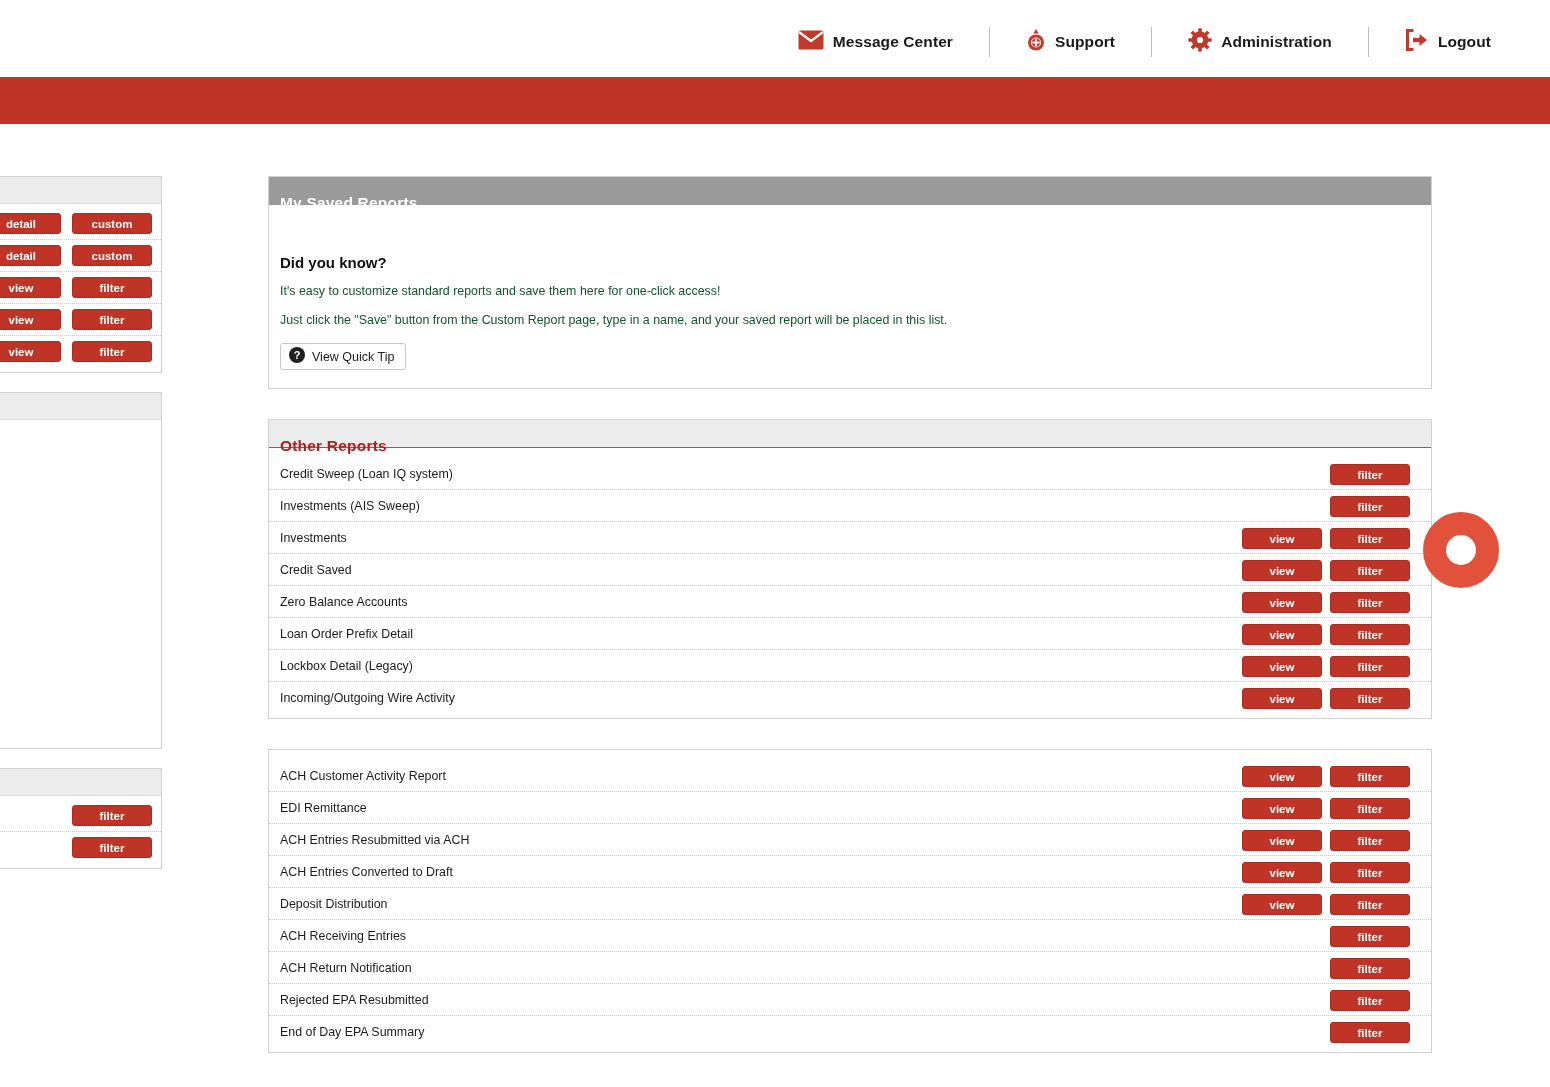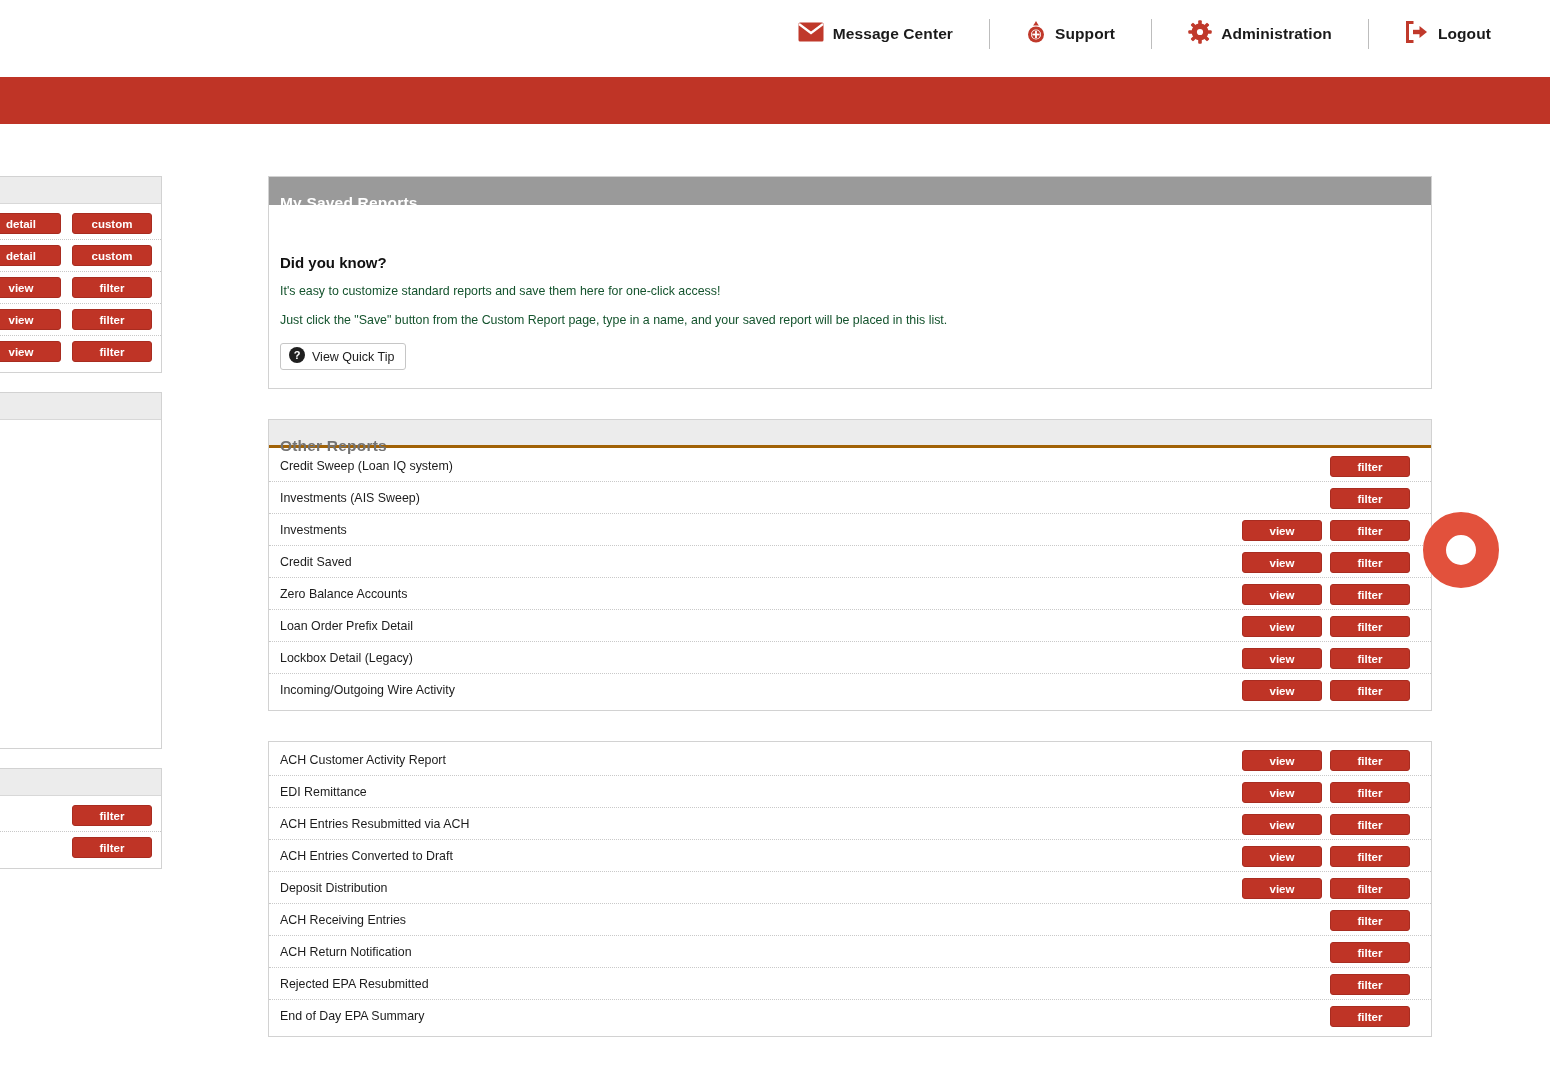--- a/index.html
+++ b/index.html
@@ -20,21 +20,21 @@
   .topbar {
     position: absolute;
     left: 0; top: 0;
     width: 1550px; height: 77px;
     background: #ffffff;
   }
   .util-nav {
     position: absolute;
     right: 42px; top: 19px;
     display: flex;
-    align-items: flex-start;
+    align-items: flex-end;
     height: 38px;
     gap: 19px;
   }
   .util-item {
     display: flex;
     align-items: center;
     gap: 9px;
     padding: 0 17px;
     height: 30px;
     cursor: pointer;
@@ -130,22 +130,22 @@
     font-size: 15.5px;
     font-weight: bold;
   }
   .panel-head.dark {
     background: #9a9a9a;
     color: #ffffff;
     letter-spacing: .2px;
   }
   .panel-head.light {
     background: #ececec;
-    color: #737373;
-    border-bottom: 3px solid #a16207;
+    color: #b91c1c;
+    border-bottom: 1px solid #a16207;
     letter-spacing: .2px;
   }
 
   
   .dyk {
     padding: 13px 13px 18px 11px;
     margin-top: 36px;
   }
   .dyk-title {
     font-size: 15px;
@@ -168,21 +168,21 @@
     background: #ffffff;
     border: 1px solid #c6c6c6;
     border-radius: 3px;
     font-size: 12.5px;
     color: #1c1c1c;
     cursor: pointer;
     margin-top: 2px;
   }
 
   
-  .rows { padding: 2px 0 4px 0; }
+  .rows { padding: 10px 0 4px 0; }
   .row {
     position: relative;
     height: 32px;
     border-bottom: 1px dotted #c9c9c9;
     display: flex;
     align-items: center;
   }
   .row:last-child { border-bottom: none; }
   .row-label {
     font-size: 12.4px;

